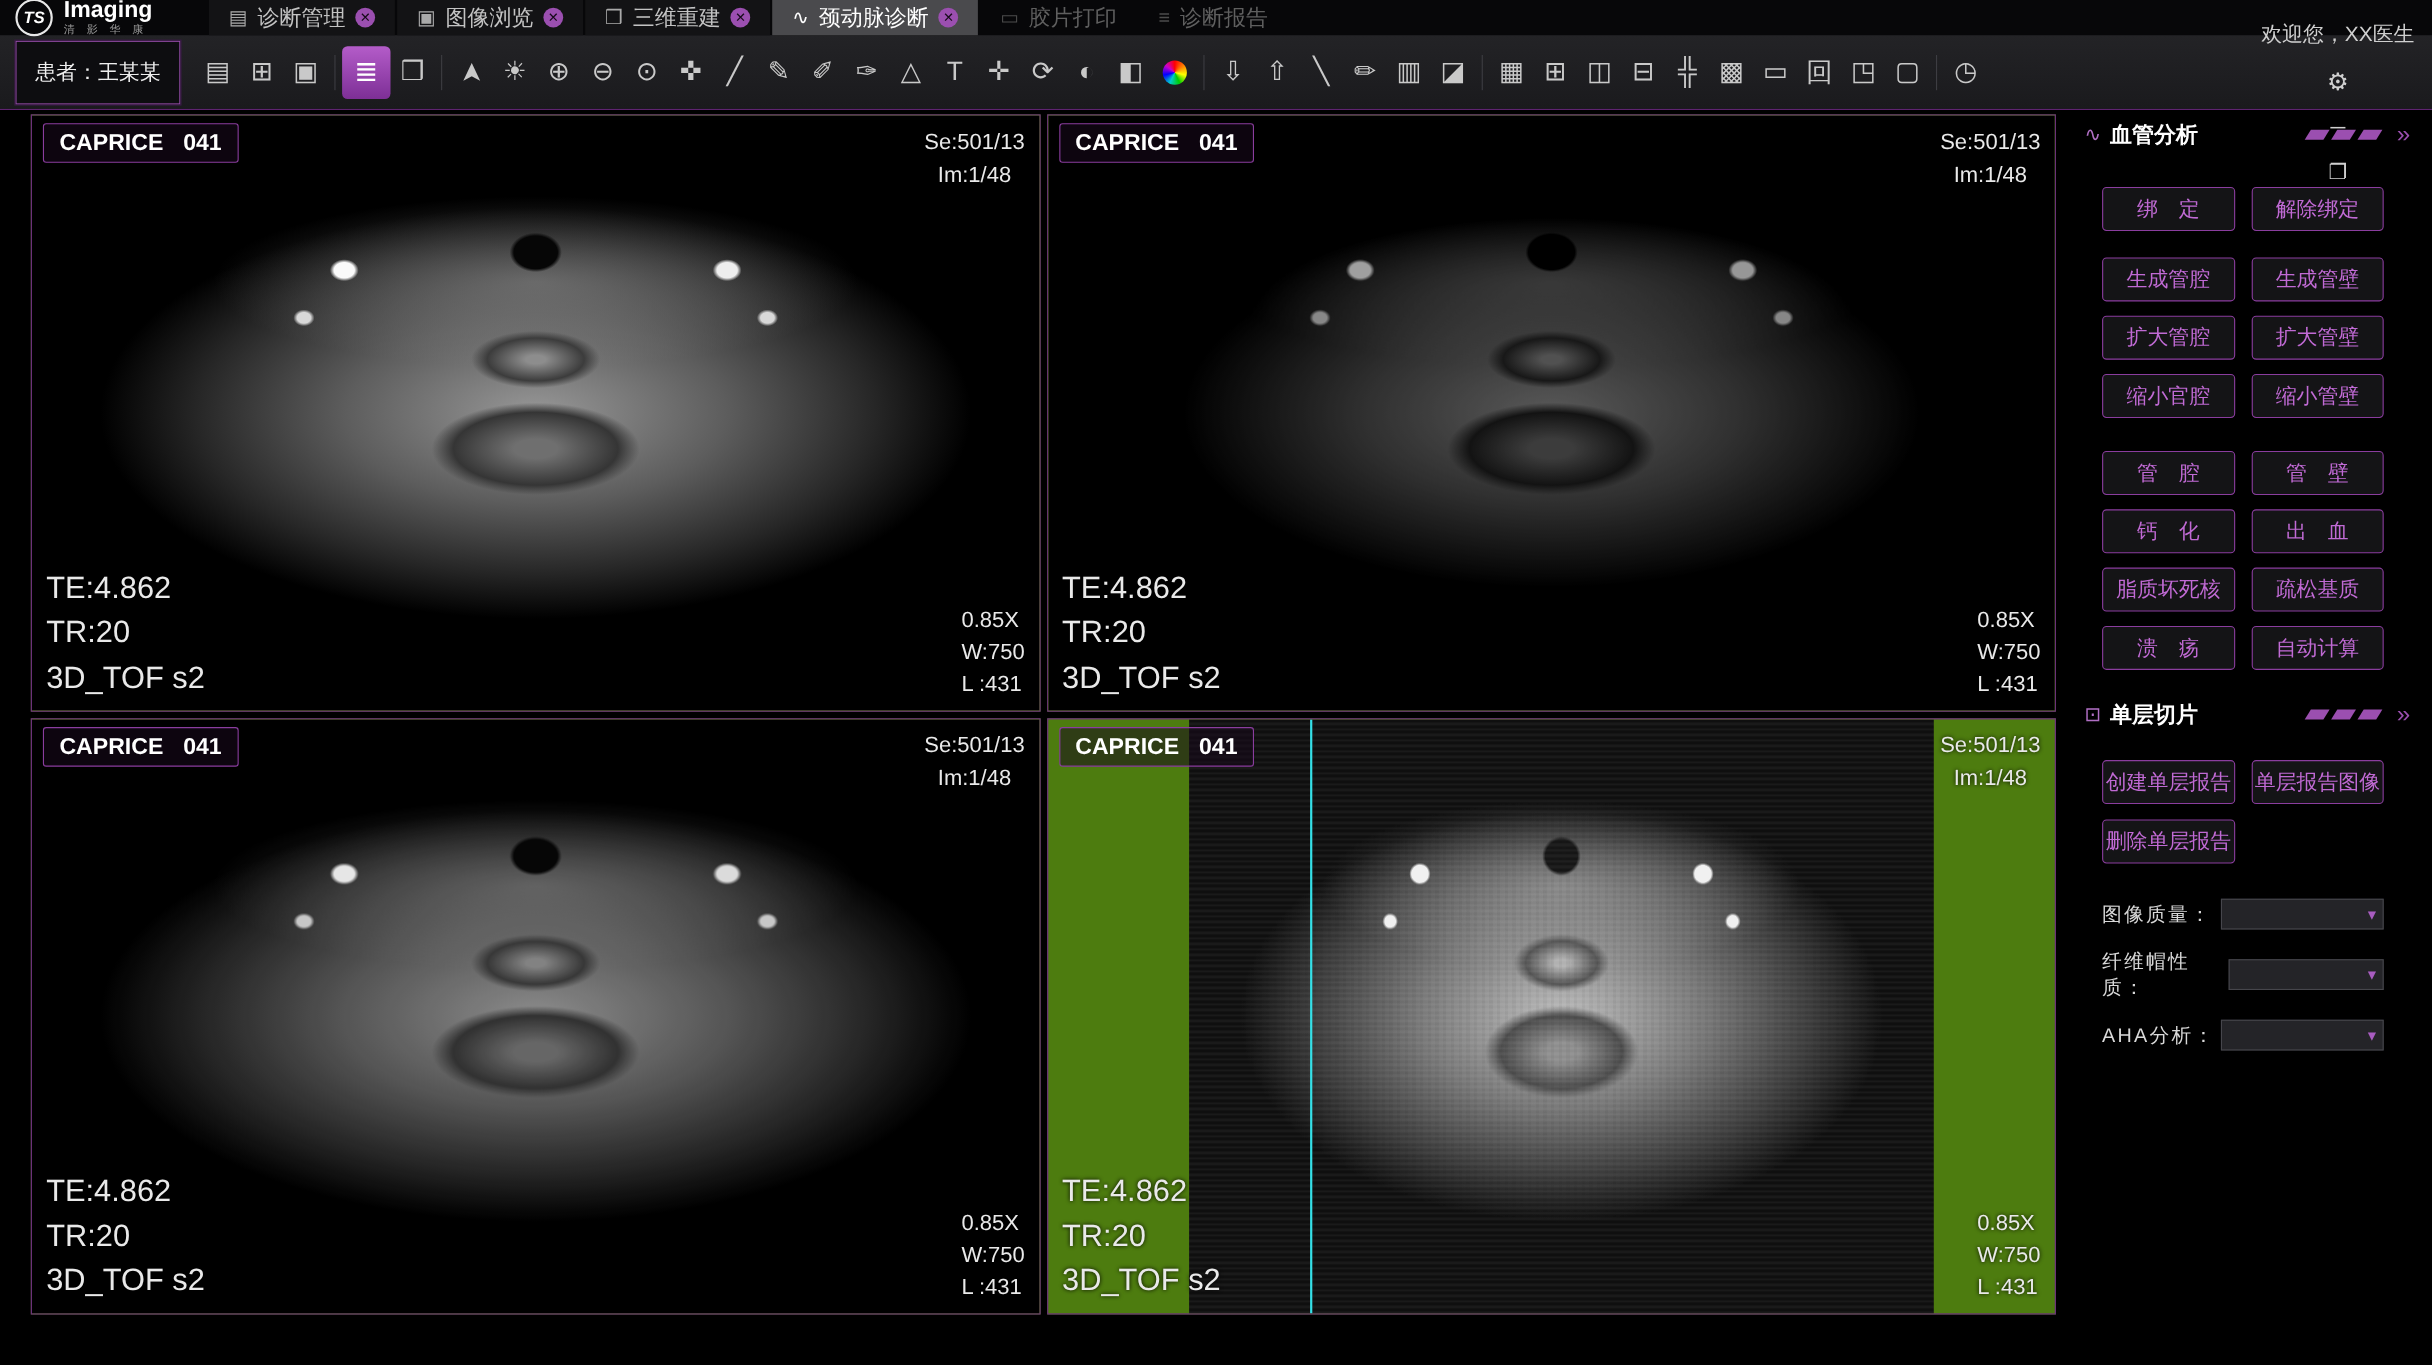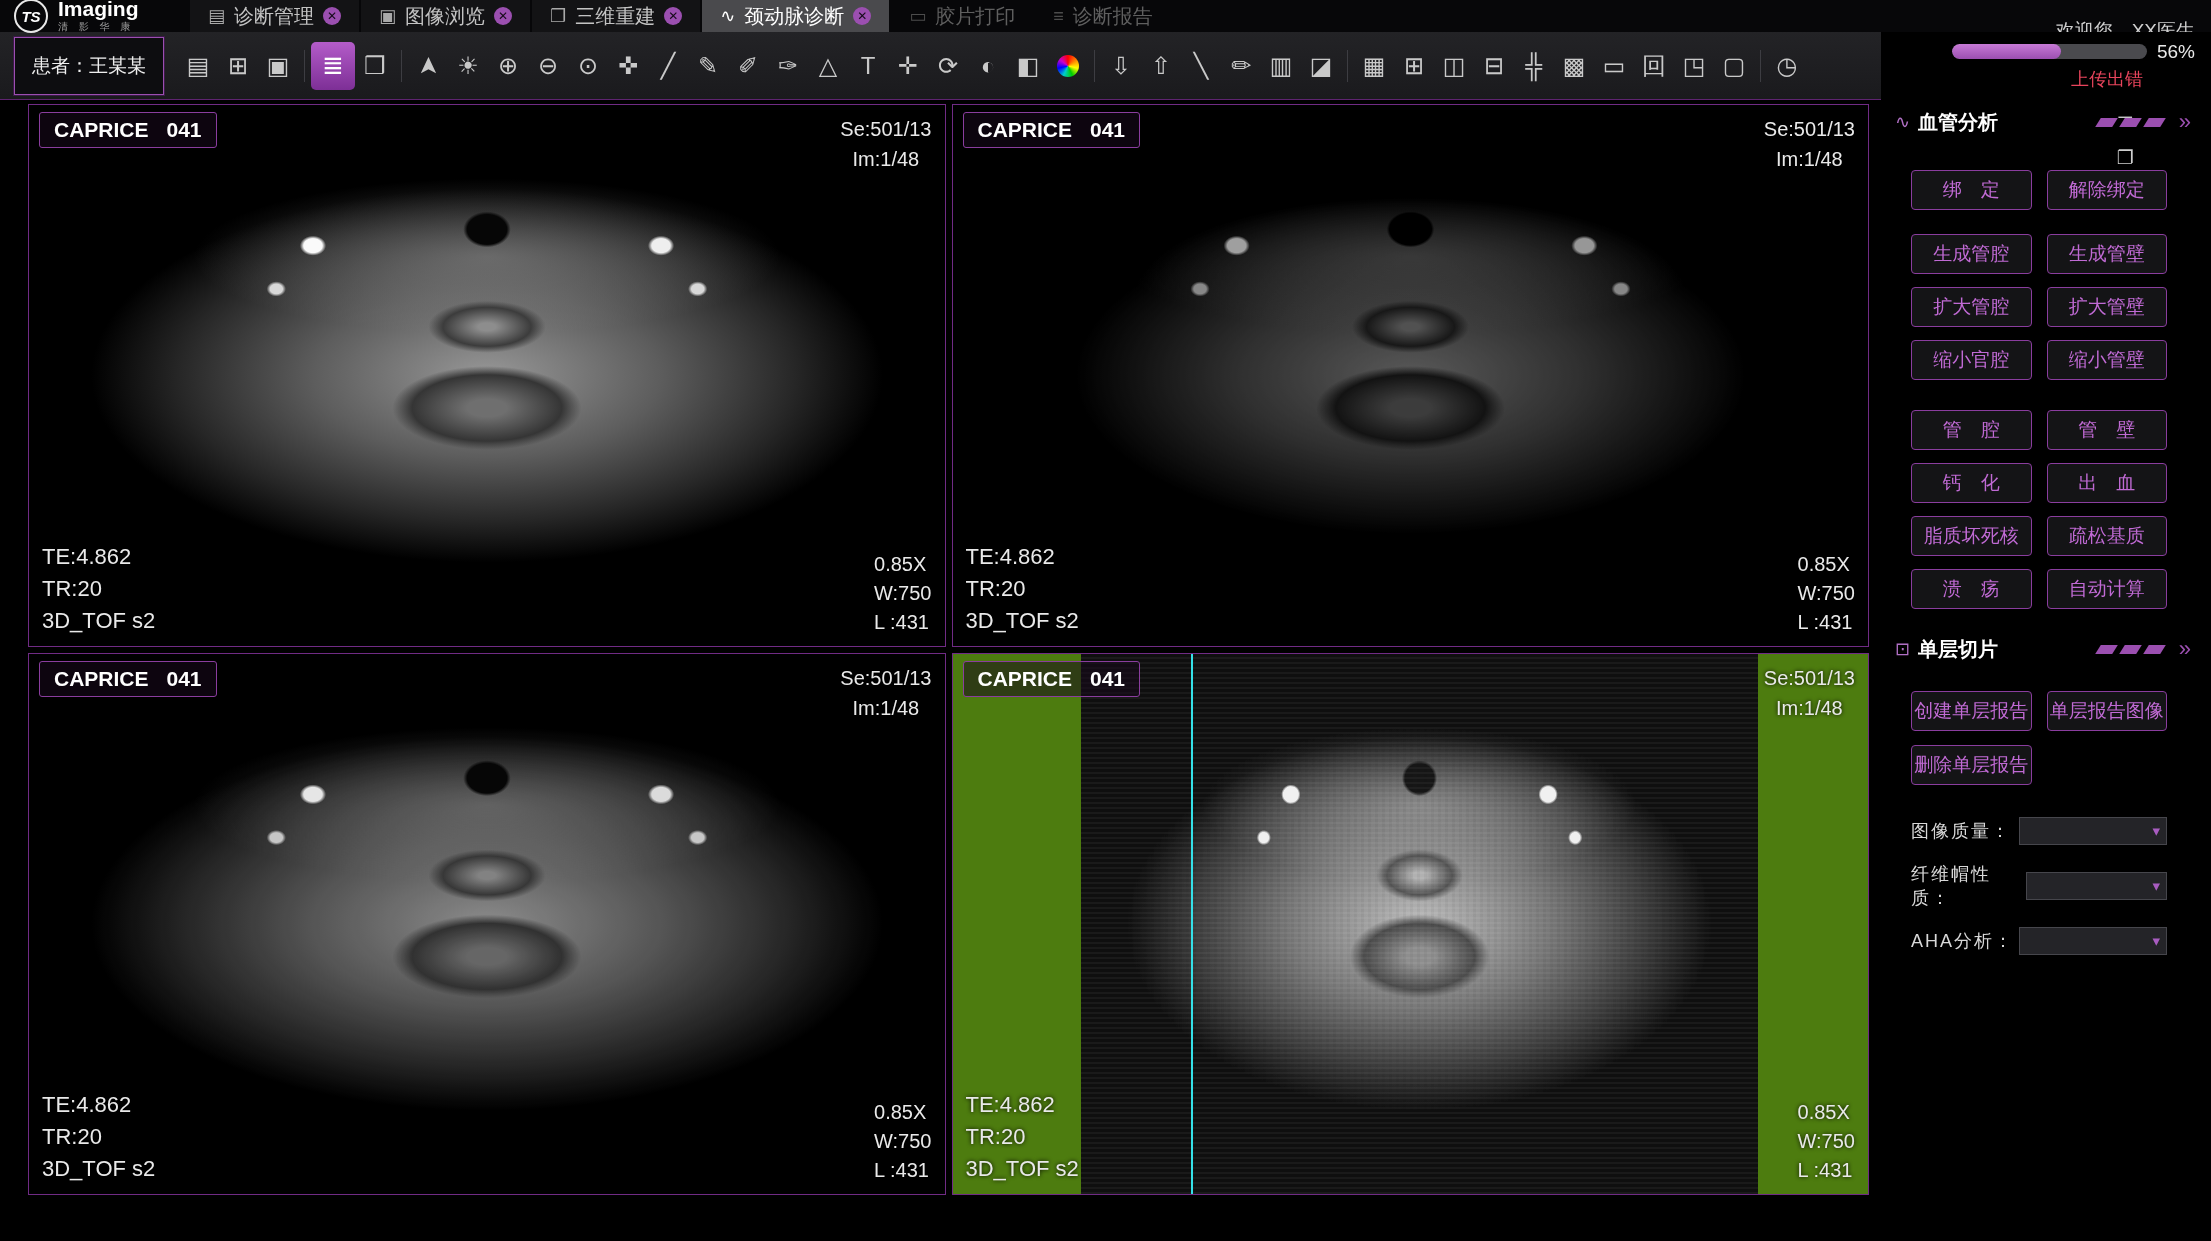--- a/index.html
+++ b/index.html
@@ -77,21 +77,21 @@
   .v4 .vp-img { left:14%; right:12%; filter:brightness(1.3) contrast(.88); }
   .v4 .vp-img::after { content:""; position:absolute; inset:0; opacity:.25;
     background:repeating-linear-gradient(0deg, rgba(255,255,255,.14) 0 2px, transparent 2px 5px),
                repeating-linear-gradient(90deg, rgba(0,0,0,.18) 0 3px, transparent 3px 7px); }
   .crosshair-line { position:absolute; top:0; bottom:0; left:26%; width:2px; background:#35e0e8; }
   .vp-label { position:absolute; top:7px; left:10px; border:1px solid #8a3d9e; border-radius:3px;
     background:rgba(24,10,28,.55); padding:5px 14px; font-size:21px; font-weight:bold; color:#fff; }
   .vp-label .vp-num { margin-left:18px; }
   .vp-tr { position:absolute; top:9px; right:13px; text-align:center; font-size:20px; line-height:1.5;
     color:#e9e9e9; text-shadow:0 0 4px #000;margin-left:44px; }
-  .vp-bl { position:absolute; bottom:9px; left:13px; font-size:22px; line-height:1.45;
+  .vp-bl { position:absolute; bottom:9px; left:13px; font-size:28px; line-height:1.45;
     color:#e9e9e9; text-shadow:0 0 4px #000; }
   .vp-br { position:absolute; bottom:9px; right:13px; text-align:left; font-size:20px; line-height:1.45;
     color:#e9e9e9; text-shadow:0 0 4px #000; }
 
   
   .sidebar { width:312px; margin-left:16px; display:flex; flex-direction:column; padding-top:2px; }
   .panel-hd { display:flex; align-items:center; gap:8px; height:32px; padding:0 6px 0 10px; }
   .panel-icon { color:#b06fc4; font-size:18px; }
   .panel-title { color:#fff; font-size:20px; font-weight:bold; }
   .hd-decor { margin-left:auto; display:flex; gap:7px; }
@@ -206,29 +206,20 @@
         <span class="tool">⊟</span>
         <span class="tool">╬</span>
         <span class="tool">▩</span>
         <span class="tool">▭</span>
         <span class="tool">回</span>
         <span class="tool">◳</span>
         <span class="tool">▢</span>
         <div class="tsep"></div>
         <span class="tool">◷</span>
       </div>
-    <div class="progress-zone">
-      <div class="progress-row">
-        <div class="pbar">
-            <div class="pfill" style="width: 56%;"></div>
-          </div>
-        <span class="ppct">56%</span>
-      </div>
-      <div class="perr">上传出错</div>
-    </div>
   </div>
 
   <div class="content">
     <div class="grid">
 
       <div class="vp v1">
         <div class="vp-img anatomy"></div>
         <div class="vp-label"><span>CAPRICE</span><span class="vp-num">041</span></div>
         <div class="vp-tr">
             <div>Se:501/13</div>

